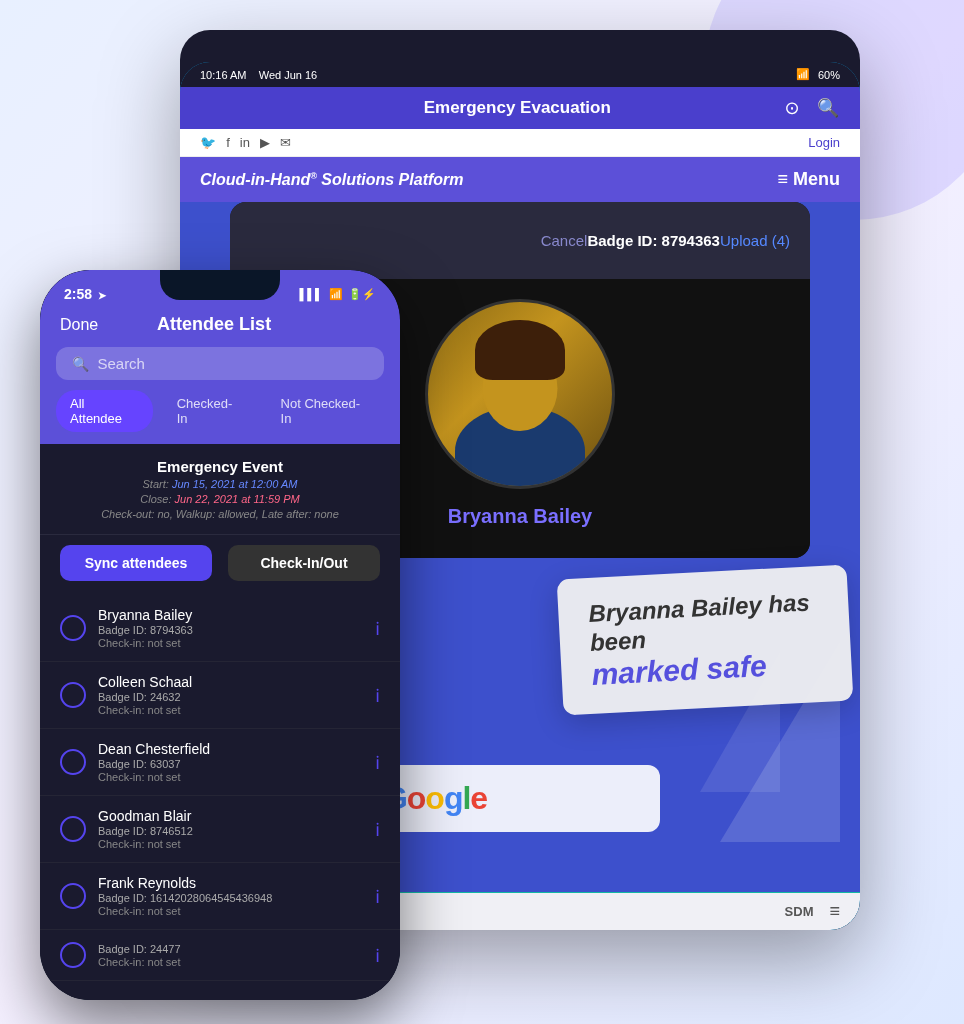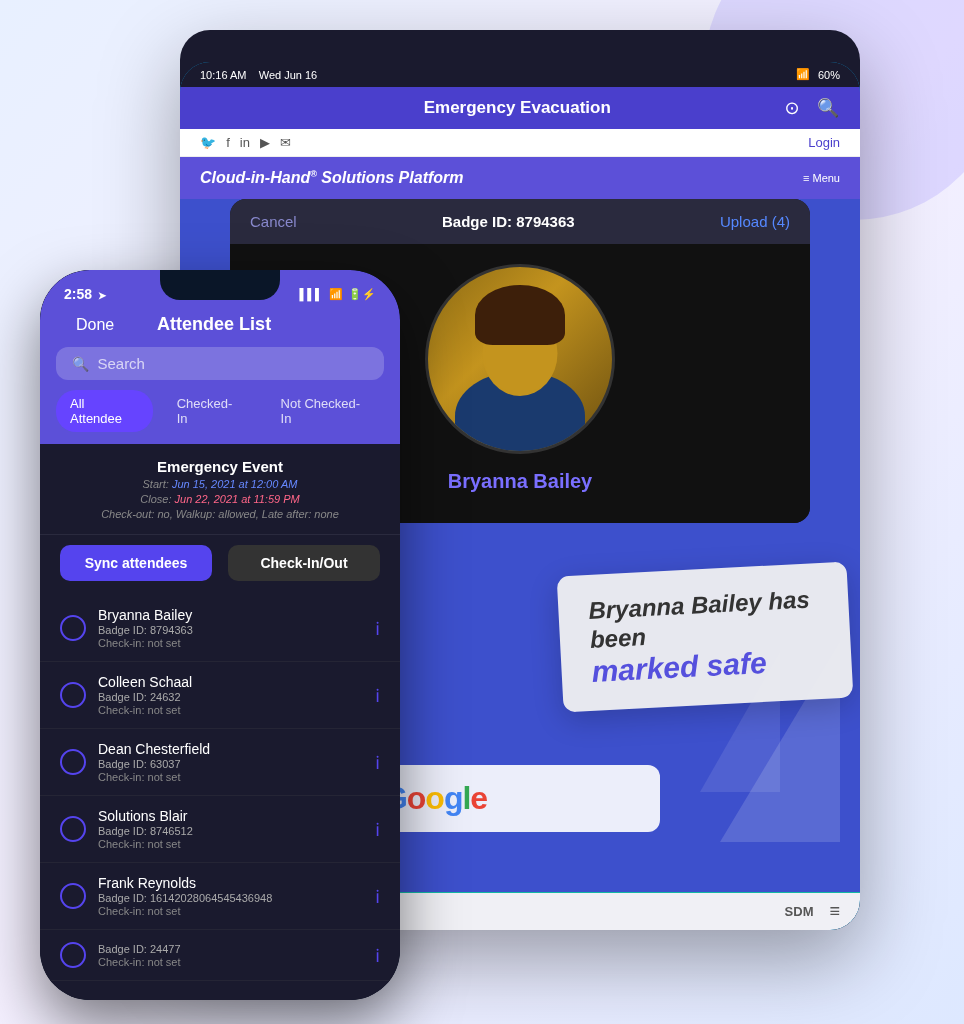--- a/index.html
+++ b/index.html
@@ -106,44 +106,45 @@
       font-style: italic;
       font-size: 16px;
       font-weight: 600;
     }
     .tablet-brand-name sup {
       font-size: 9px;
       vertical-align: super;
     }
     .tablet-menu {
       color: #fff;
-      font-size: 11px;
+      font-size: 18px;
+      font-weight: bold;
     }
 
     
     .tablet-main {
       flex: 1;
       background: #3d50cc;
       position: relative;
     }
 
     
     .badge-modal {
       position: absolute;
       top: 0; left: 50px; right: 50px;
       background: #1a1a2e;
       border-radius: 16px;
       overflow: hidden;
       z-index: 10;
     }
     .badge-modal-header {
       background: #2a2a3e;
-      padding: 14px 20px;
-      display: flex;
-      justify-content: space-between;
+      padding: 30px 20px;
+      display: flex;
+      justify-content: flex-end;
       align-items: center;
     }
     .badge-cancel {
       color: #8888cc;
       font-size: 15px;
     }
     .badge-id-title {
       color: #fff;
       font-size: 15px;
       font-weight: 600;
@@ -367,21 +368,21 @@
       align-items: center;
     }
     .phone-status-icon {
       color: #fff;
       font-size: 11px;
     }
 
     
     .phone-nav {
       background: #5c50d8;
-      padding: 6px 36px 12px;
+      padding: 6px 20px 12px;
       display: flex;
       justify-content: space-between;
       align-items: center;
       gap: 36px;
     }
     .phone-nav-done {
       color: #fff;
       font-size: 16px;
       font-weight: 500;
     }
@@ -731,21 +732,21 @@
           <div class="phone-attendee-name">Dean Chesterfield</div>
           <div class="phone-attendee-badge">Badge ID: 63037</div>
           <div class="phone-attendee-checkin">Check-in: not set</div>
         </div>
         <span class="phone-attendee-info-icon">ℹ</span>
       </div>
 
       <div class="phone-attendee-item">
         <div class="phone-attendee-circle"></div>
         <div class="phone-attendee-info">
-          <div class="phone-attendee-name">Solutions Blair</div>
+          <div class="phone-attendee-name">Goodman Blair</div>
           <div class="phone-attendee-badge">Badge ID: 8746512</div>
           <div class="phone-attendee-checkin">Check-in: not set</div>
         </div>
         <span class="phone-attendee-info-icon">ℹ</span>
       </div>
 
       <div class="phone-attendee-item">
         <div class="phone-attendee-circle"></div>
         <div class="phone-attendee-info">
           <div class="phone-attendee-name">Frank Reynolds</div>

